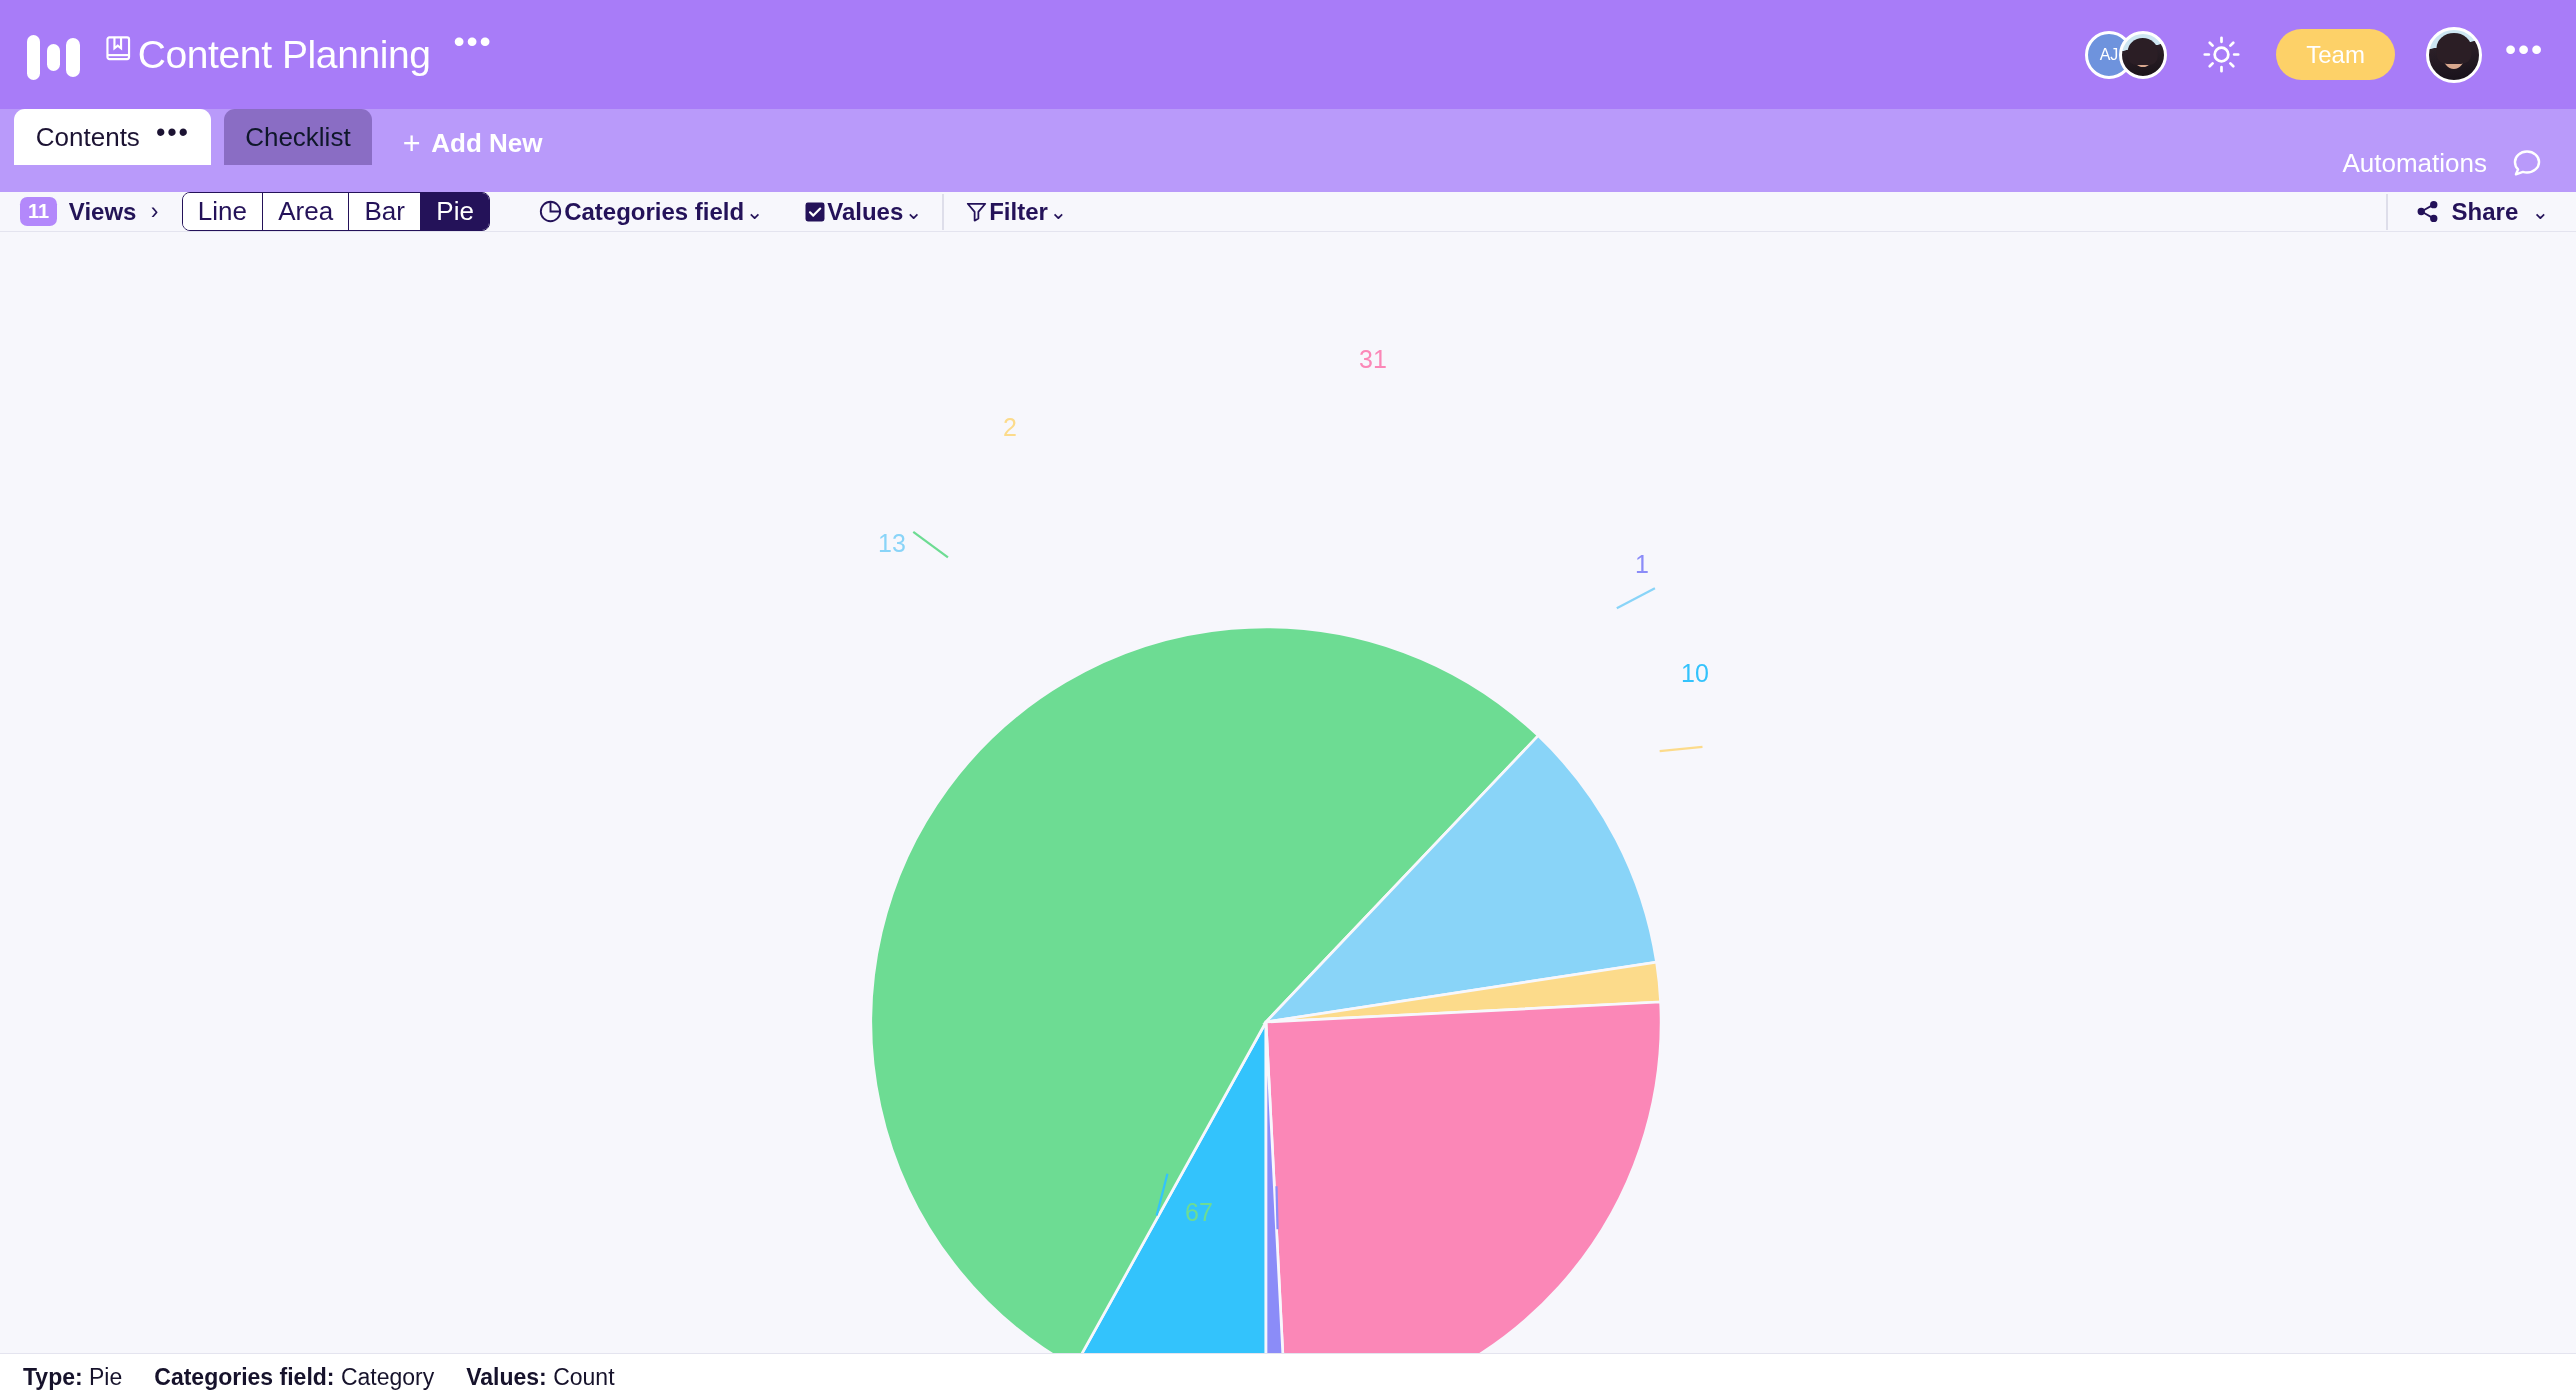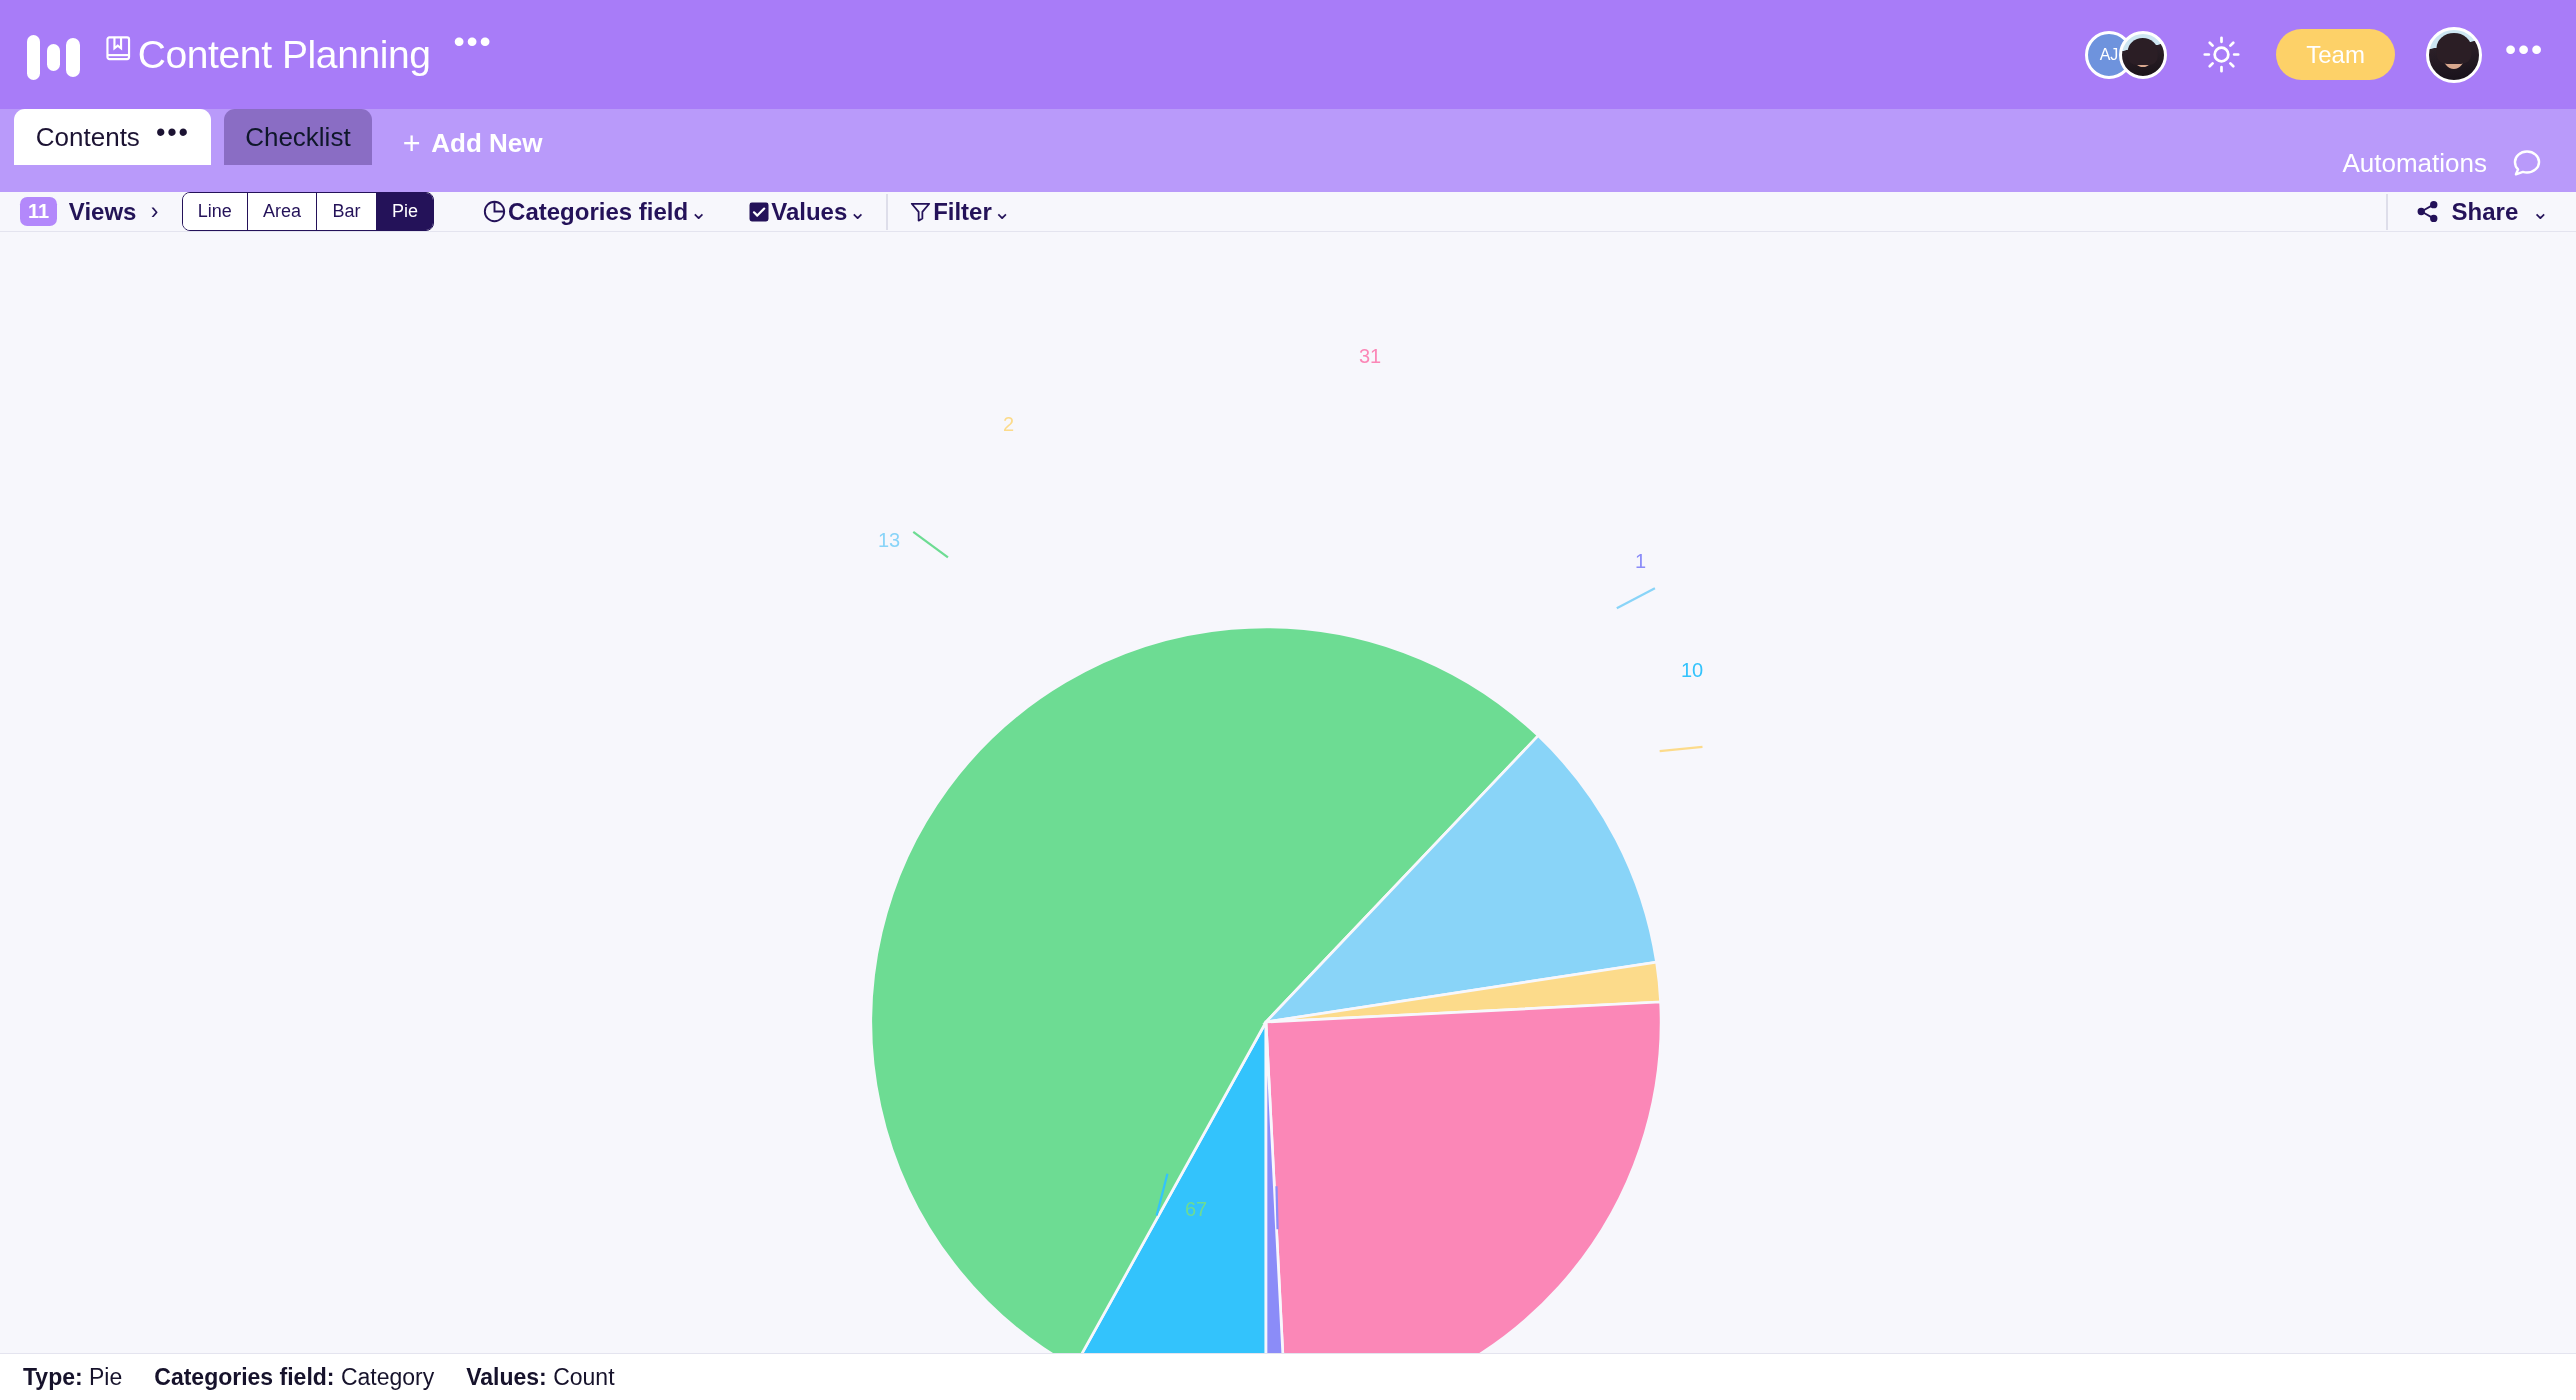--- a/index.html
+++ b/index.html
@@ -156,21 +156,21 @@
   .views-label { color:#231457; font-size:24px; font-weight:700; }
   .chev-right {
     color:#231457; font-size:23px; font-weight:400; margin-left:2.7px;
   }
   .seg {
     display:flex; border:1.8px solid #241259; border-radius:8px;
     overflow:hidden; height:39px; margin-right: 27px;
   }
   .seg-item {
     padding: 0 15.2px; display:flex; align-items:center;
-    font-size:18px; color:#241259; background:#fff;
+    font-size:26px; color:#241259; background:#fff;
     border-right:1.8px solid #241259;
     white-space: nowrap;
   }
   .seg-item:last-child { border-right: none; }
   .seg-item.active { background:#241259; color:#fff; }
   .tb-ctl {
     display:flex; align-items:center; gap:0;
     font-size:24px; font-weight:700; color:#241259;
     padding: 0 20px; white-space: nowrap;
   }
@@ -190,21 +190,21 @@
     position: relative;
   }
   .pie-wrap {
     position: absolute;
     left: 870px; top: 394px;
     width: 792px; height: 792px;
   }
   .pie-svg { display:block; width:792px; height:792px; }
   .dlabel {
     position:absolute;
-    font-size: 20px;
+    font-size: 25px;
     white-space: nowrap;
     user-select: none;
   }
 
   
   .footer {
     height: 47px;
     background: #fff;
     border-top: 0.9px solid #E4E4EF;
     display:flex; align-items:center;

